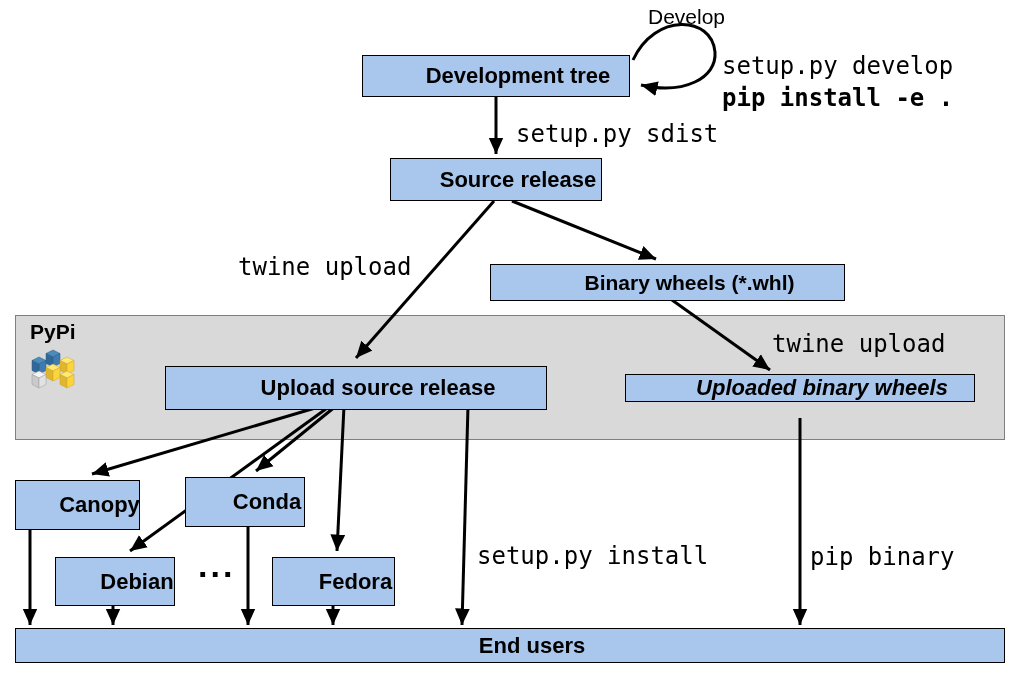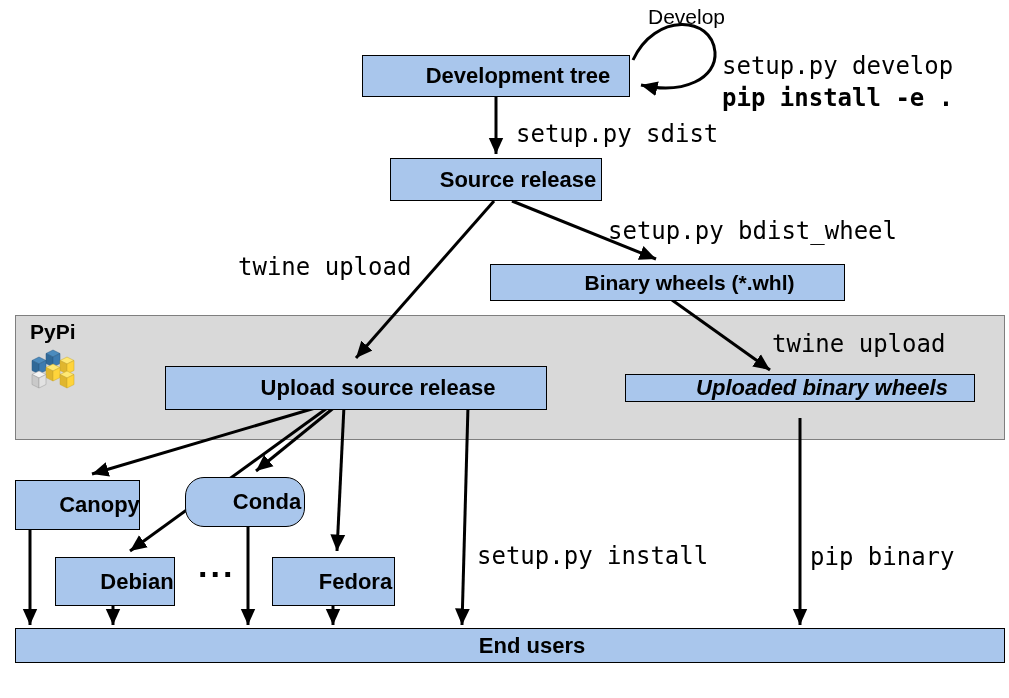--- a/index.html
+++ b/index.html
@@ -149,40 +149,39 @@
   <div class="node" style="left:390px; top:158px; width:212px; height:43px;">Source release</div>
 
   <div class="node" style="left:490px; top:264px; width:355px; height:37px; font-size:21px;">Binary wheels (*.whl)</div>
 
   <div class="node" style="left:165px; top:358px; width:382px; height:44px;margin-top:8px;">Upload source release</div>
 
   <div class="node" style="left:625px; top:374px; width:350px; height:28px;font-style:italic;">Uploaded binary wheels</div>
 
   <div class="node" style="left:15px; top:480px; width:125px; height:50px;">Canopy</div>
 
-  <div class="node" style="left:185px; top:477px; width:120px; height:50px;border-radius:19px;">Conda</div>
+  <div class="node" style="left:185px; top:477px; width:120px; height:50px;">Conda</div>
 
   <div class="node" style="left:55px; top:557px; width:120px; height:49px;">Debian</div>
 
   <div class="node" style="left:272px; top:557px; width:123px; height:49px;">Fedora</div>
 
   <div class="node" style="left:15px; top:628px; width:990px; height:35px;">End users</div>
 
   <div class="ellipsis" style="left:198px; top:546px;">...</div>
 
   <div class="plain" style="left:648px; top:5px;">Develop</div>
 
   <div class="mono" style="left:722px; top:52px;">setup.py develop</div>
   <div class="mono" style="left:722px; top:84px;font-weight:bold;">pip install -e .</div>
 
   <div class="mono" style="left:516px; top:120px;">setup.py sdist</div>
 
   <div class="mono" style="left:238px; top:253px;">twine upload</div>
 
-  <div class="mono" style="left:608px; top:217px;">setup.py bdist_wheel</div>
 
   <div class="mono" style="left:772px; top:330px;">twine upload</div>
 
   <div class="mono" style="left:477px; top:542px;">setup.py install</div>
 
   <div class="mono" style="left:810px; top:543px;">pip binary</div>
 
 </div>
 
 </body></html>

